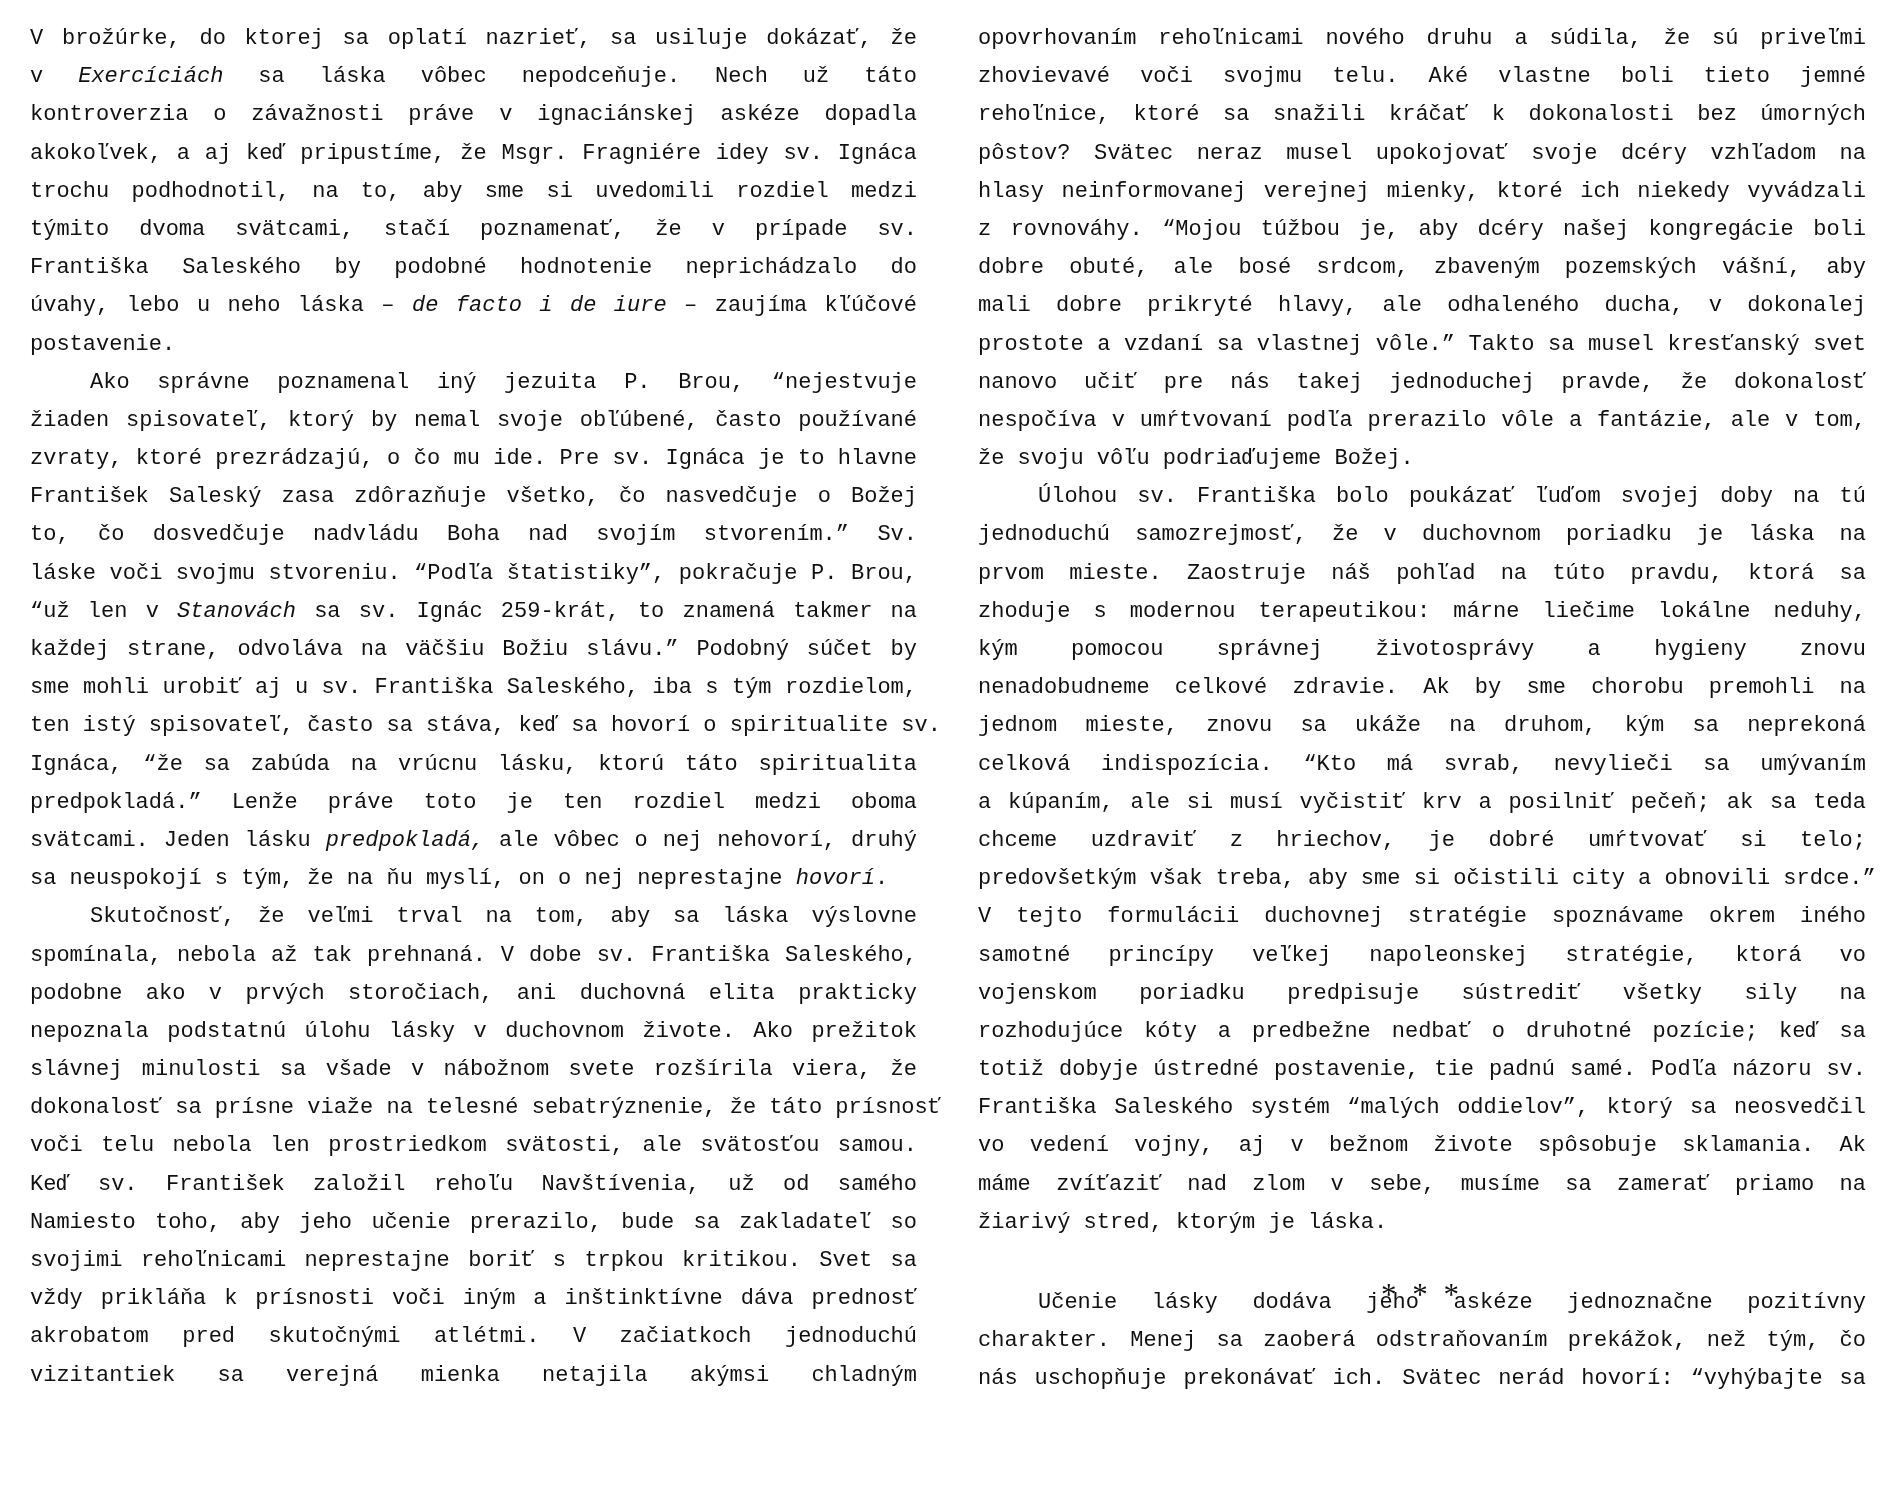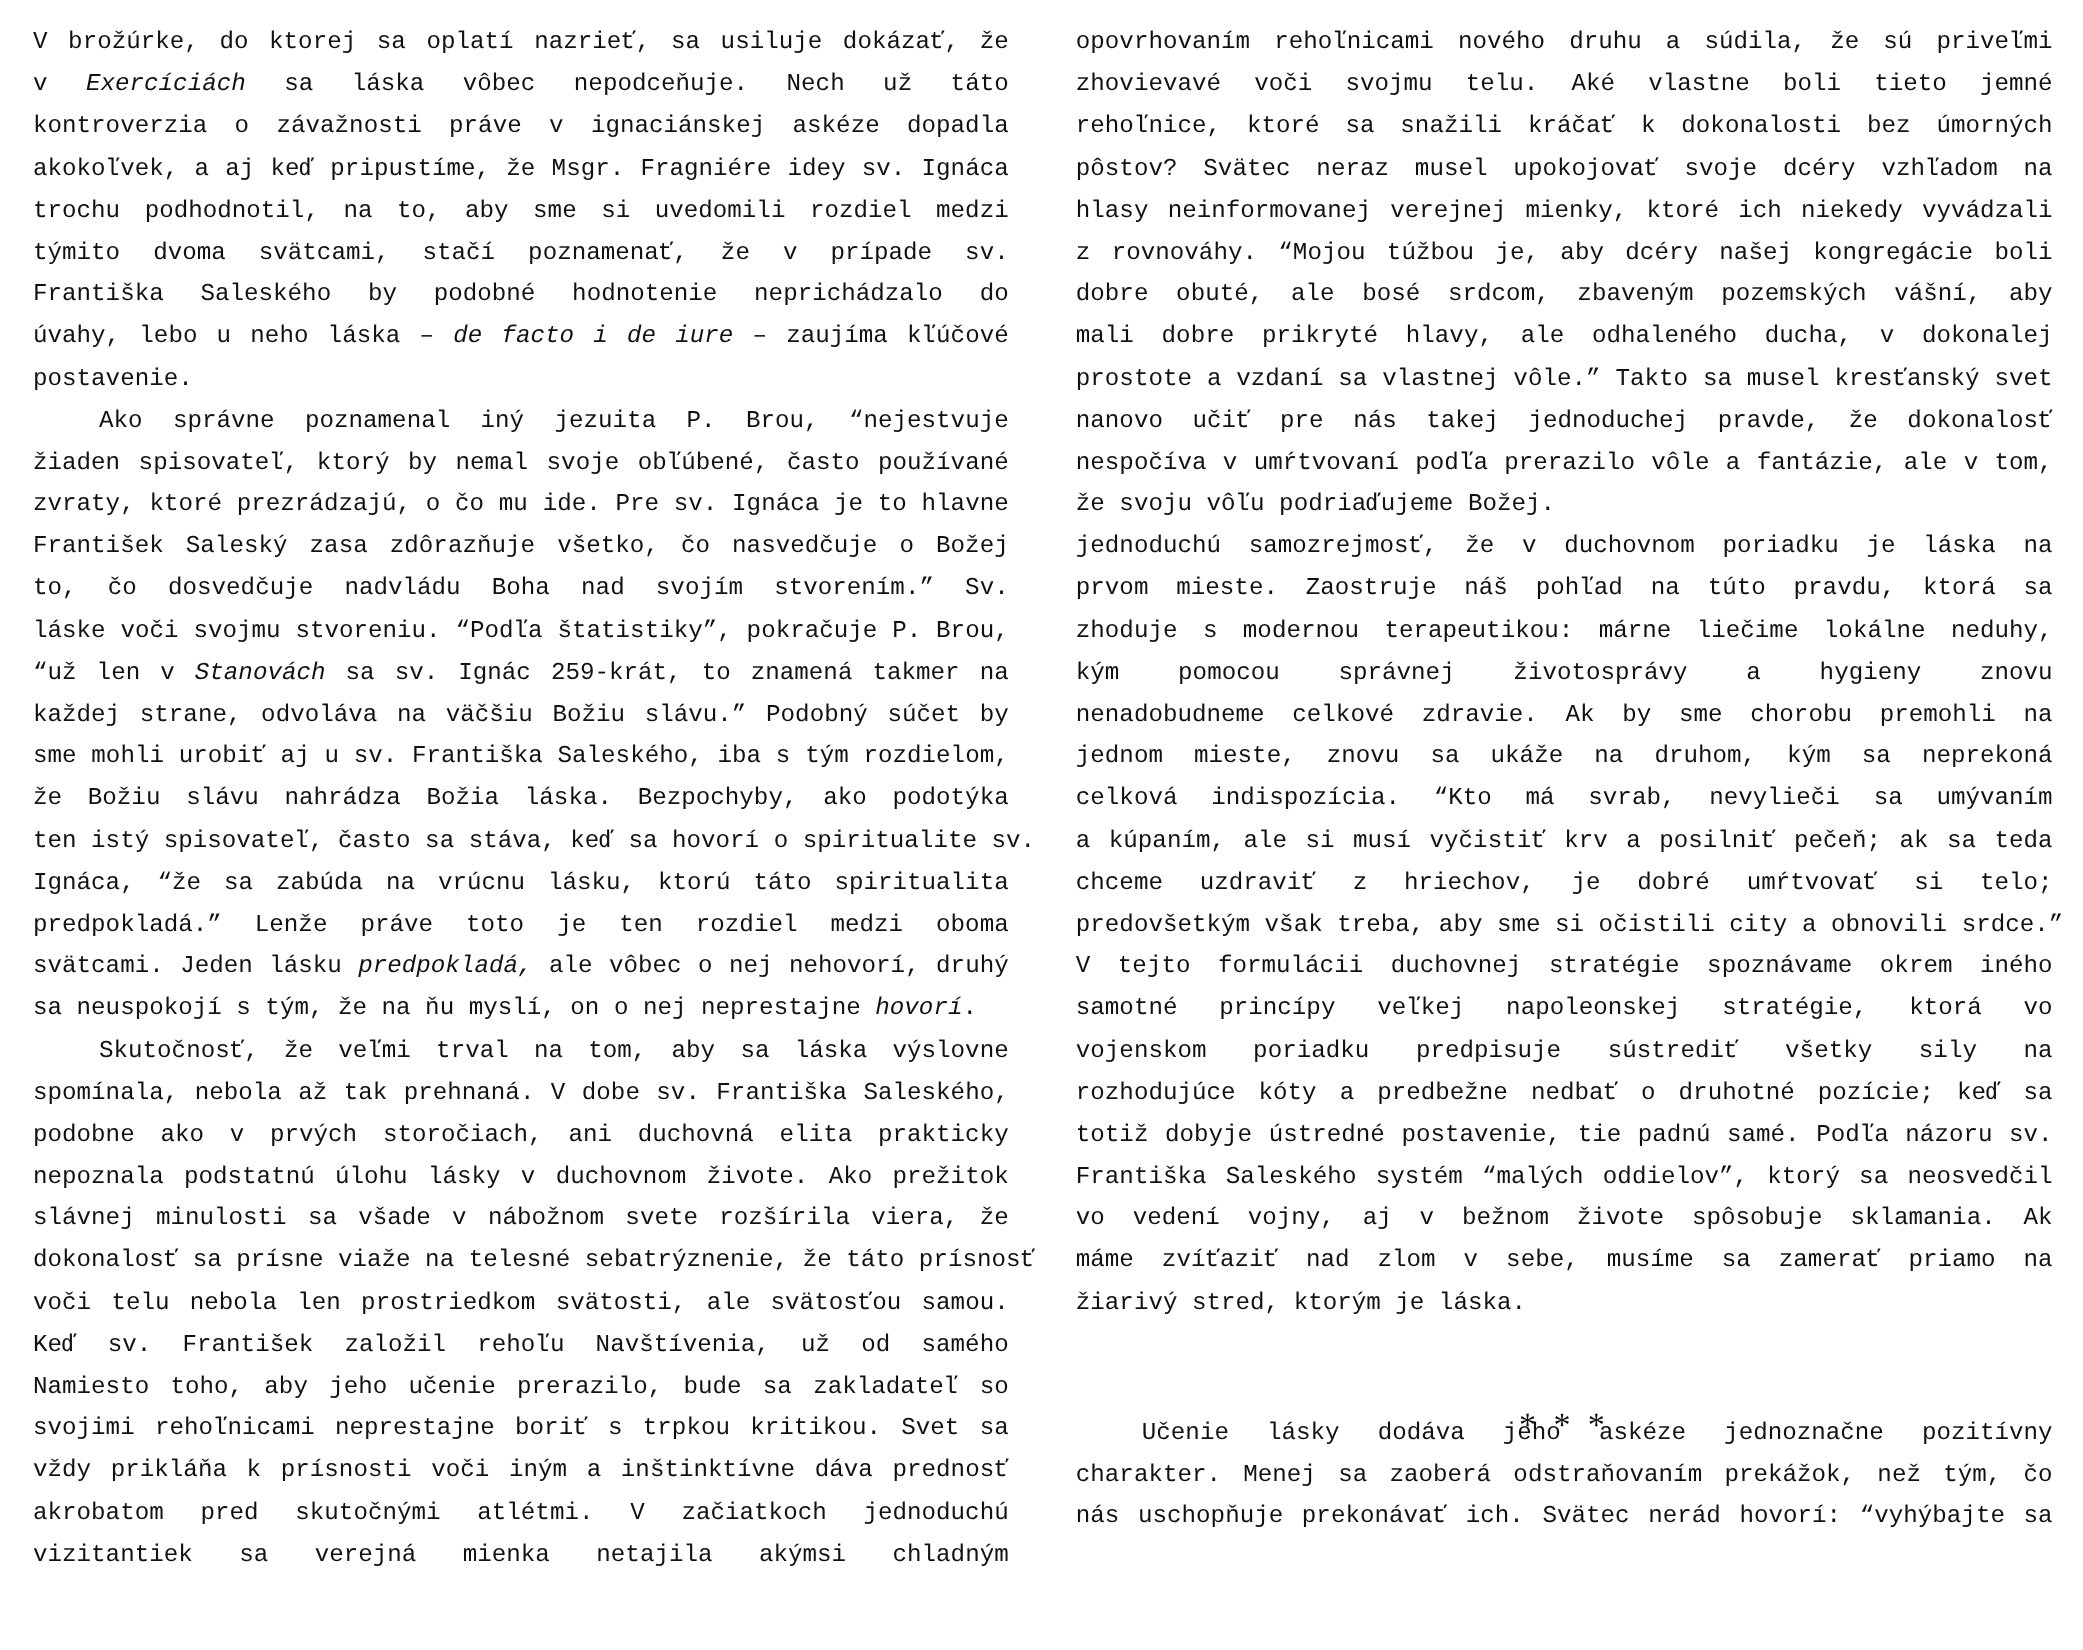--- a/index.html
+++ b/index.html
@@ -54,21 +54,20 @@
       <div>
         <div class="line indent"><span>Ako správne poznamenal iný jezuita P. Brou, “nejestvuje</span></div>
         <div class="line"><span>žiaden spisovateľ, ktorý by nemal svoje obľúbené, často používané</span></div>
         <div class="line"><span>zvraty, ktoré prezrádzajú, o čo mu ide. Pre sv. Ignáca je to hlavne</span></div>
         <div class="line"><span>František Saleský zasa zdôrazňuje všetko, čo nasvedčuje o Božej</span></div>
         <div class="line"><span>to, čo dosvedčuje nadvládu Boha nad svojím stvorením.” Sv.</span></div>
         <div class="line"><span>láske voči svojmu stvoreniu. “Podľa štatistiky”, pokračuje P. Brou,</span></div>
         <div class="line"><span>“už len v </span><span class="it">Stanovách</span><span> sa sv. Ignác 259-krát, to znamená takmer na</span></div>
         <div class="line"><span>každej strane, odvoláva na väčšiu Božiu slávu.” Podobný súčet by</span></div>
         <div class="line"><span>sme mohli urobiť aj u sv. Františka Saleského, iba s tým rozdielom,</span></div>
-        <div class="line"><span>že Božiu slávu nahrádza Božia láska. Bezpochyby, ako podotýka</span></div>
         <div class="line"><span>ten istý spisovateľ, často sa stáva, keď sa hovorí o spiritualite sv.</span></div>
         <div class="line"><span>Ignáca, “že sa zabúda na vrúcnu lásku, ktorú táto spiritualita</span></div>
         <div class="line"><span>predpokladá.” Lenže práve toto je ten rozdiel medzi oboma</span></div>
         <div class="line"><span>svätcami. Jeden lásku </span><span class="it">predpokladá,</span><span> ale vôbec o nej nehovorí, druhý</span></div>
         <div class="line last"><span>sa neuspokojí s tým, že na ňu myslí, on o nej neprestajne </span><span class="it">hovorí</span><span>.</span></div>
       </div>
       <div>
         <div class="line indent"><span>Skutočnosť, že veľmi trval na tom, aby sa láska výslovne</span></div>
         <div class="line"><span>spomínala, nebola až tak prehnaná. V dobe sv. Františka Saleského,</span></div>
         <div class="line"><span>podobne ako v prvých storočiach, ani duchovná elita prakticky</span></div>
@@ -93,20 +92,21 @@
         <div class="line"><span>hlasy neinformovanej verejnej mienky, ktoré ich niekedy vyvádzali</span></div>
         <div class="line"><span>z rovnováhy. “Mojou túžbou je, aby dcéry našej kongregácie boli</span></div>
         <div class="line"><span>dobre obuté, ale bosé srdcom, zbaveným pozemských vášní, aby</span></div>
         <div class="line"><span>mali dobre prikryté hlavy, ale odhaleného ducha, v dokonalej</span></div>
         <div class="line"><span>prostote a vzdaní sa vlastnej vôle.” Takto sa musel kresťanský svet</span></div>
         <div class="line"><span>nanovo učiť pre nás takej jednoduchej pravde, že dokonalosť</span></div>
         <div class="line"><span>nespočíva v umŕtvovaní podľa prerazilo vôle a fantázie, ale v tom,</span></div>
         <div class="line last"><span>že svoju vôľu podriaďujeme Božej.</span></div>
       </div>
       <div>
+        <div class="line indent"><span>Úlohou sv. Františka bolo poukázať ľuďom svojej doby na tú</span></div>
         <div class="line"><span>jednoduchú samozrejmosť, že v duchovnom poriadku je láska na</span></div>
         <div class="line"><span>prvom mieste. Zaostruje náš pohľad na túto pravdu, ktorá sa</span></div>
         <div class="line"><span>zhoduje s modernou terapeutikou: márne liečime lokálne neduhy,</span></div>
         <div class="line"><span>kým pomocou správnej životosprávy a hygieny znovu</span></div>
         <div class="line"><span>nenadobudneme celkové zdravie. Ak by sme chorobu premohli na</span></div>
         <div class="line"><span>jednom mieste, znovu sa ukáže na druhom, kým sa neprekoná</span></div>
         <div class="line"><span>celková indispozícia. “Kto má svrab, nevylieči sa umývaním</span></div>
         <div class="line"><span>a kúpaním, ale si musí vyčistiť krv a posilniť pečeň; ak sa teda</span></div>
         <div class="line"><span>chceme uzdraviť z hriechov, je dobré umŕtvovať si telo;</span></div>
         <div class="line"><span>predovšetkým však treba, aby sme si očistili city a obnovili srdce.”</span></div>

